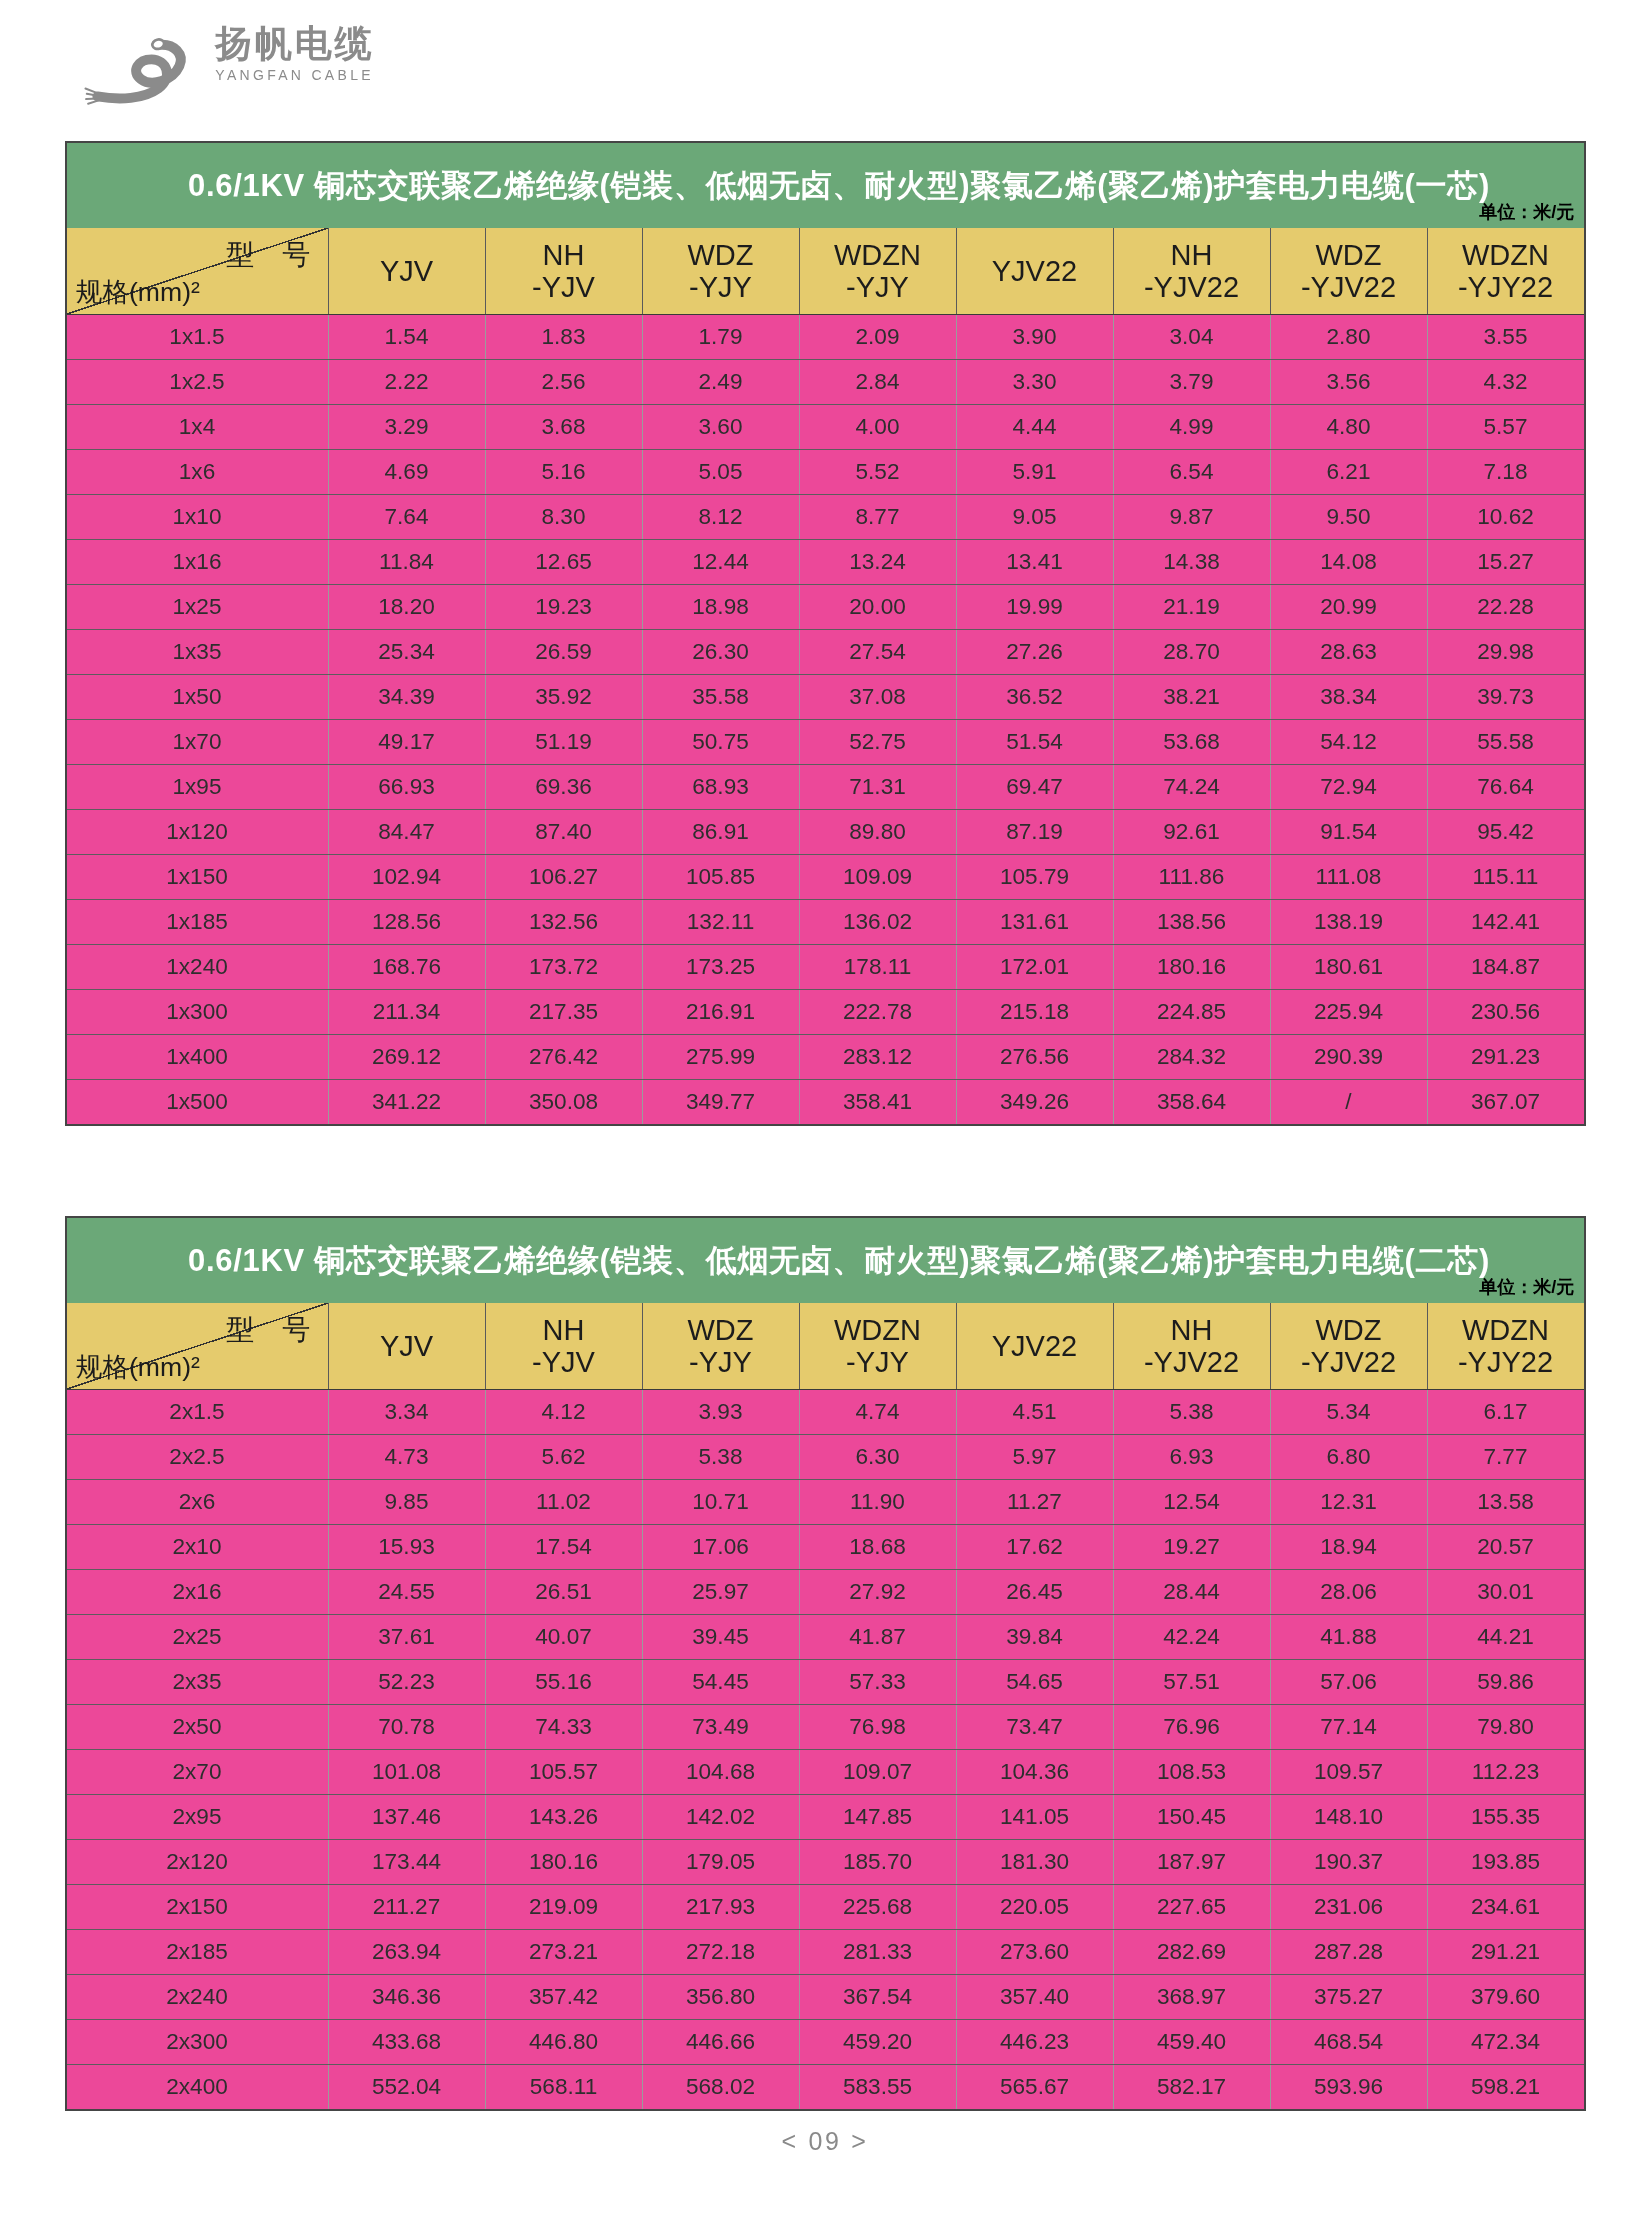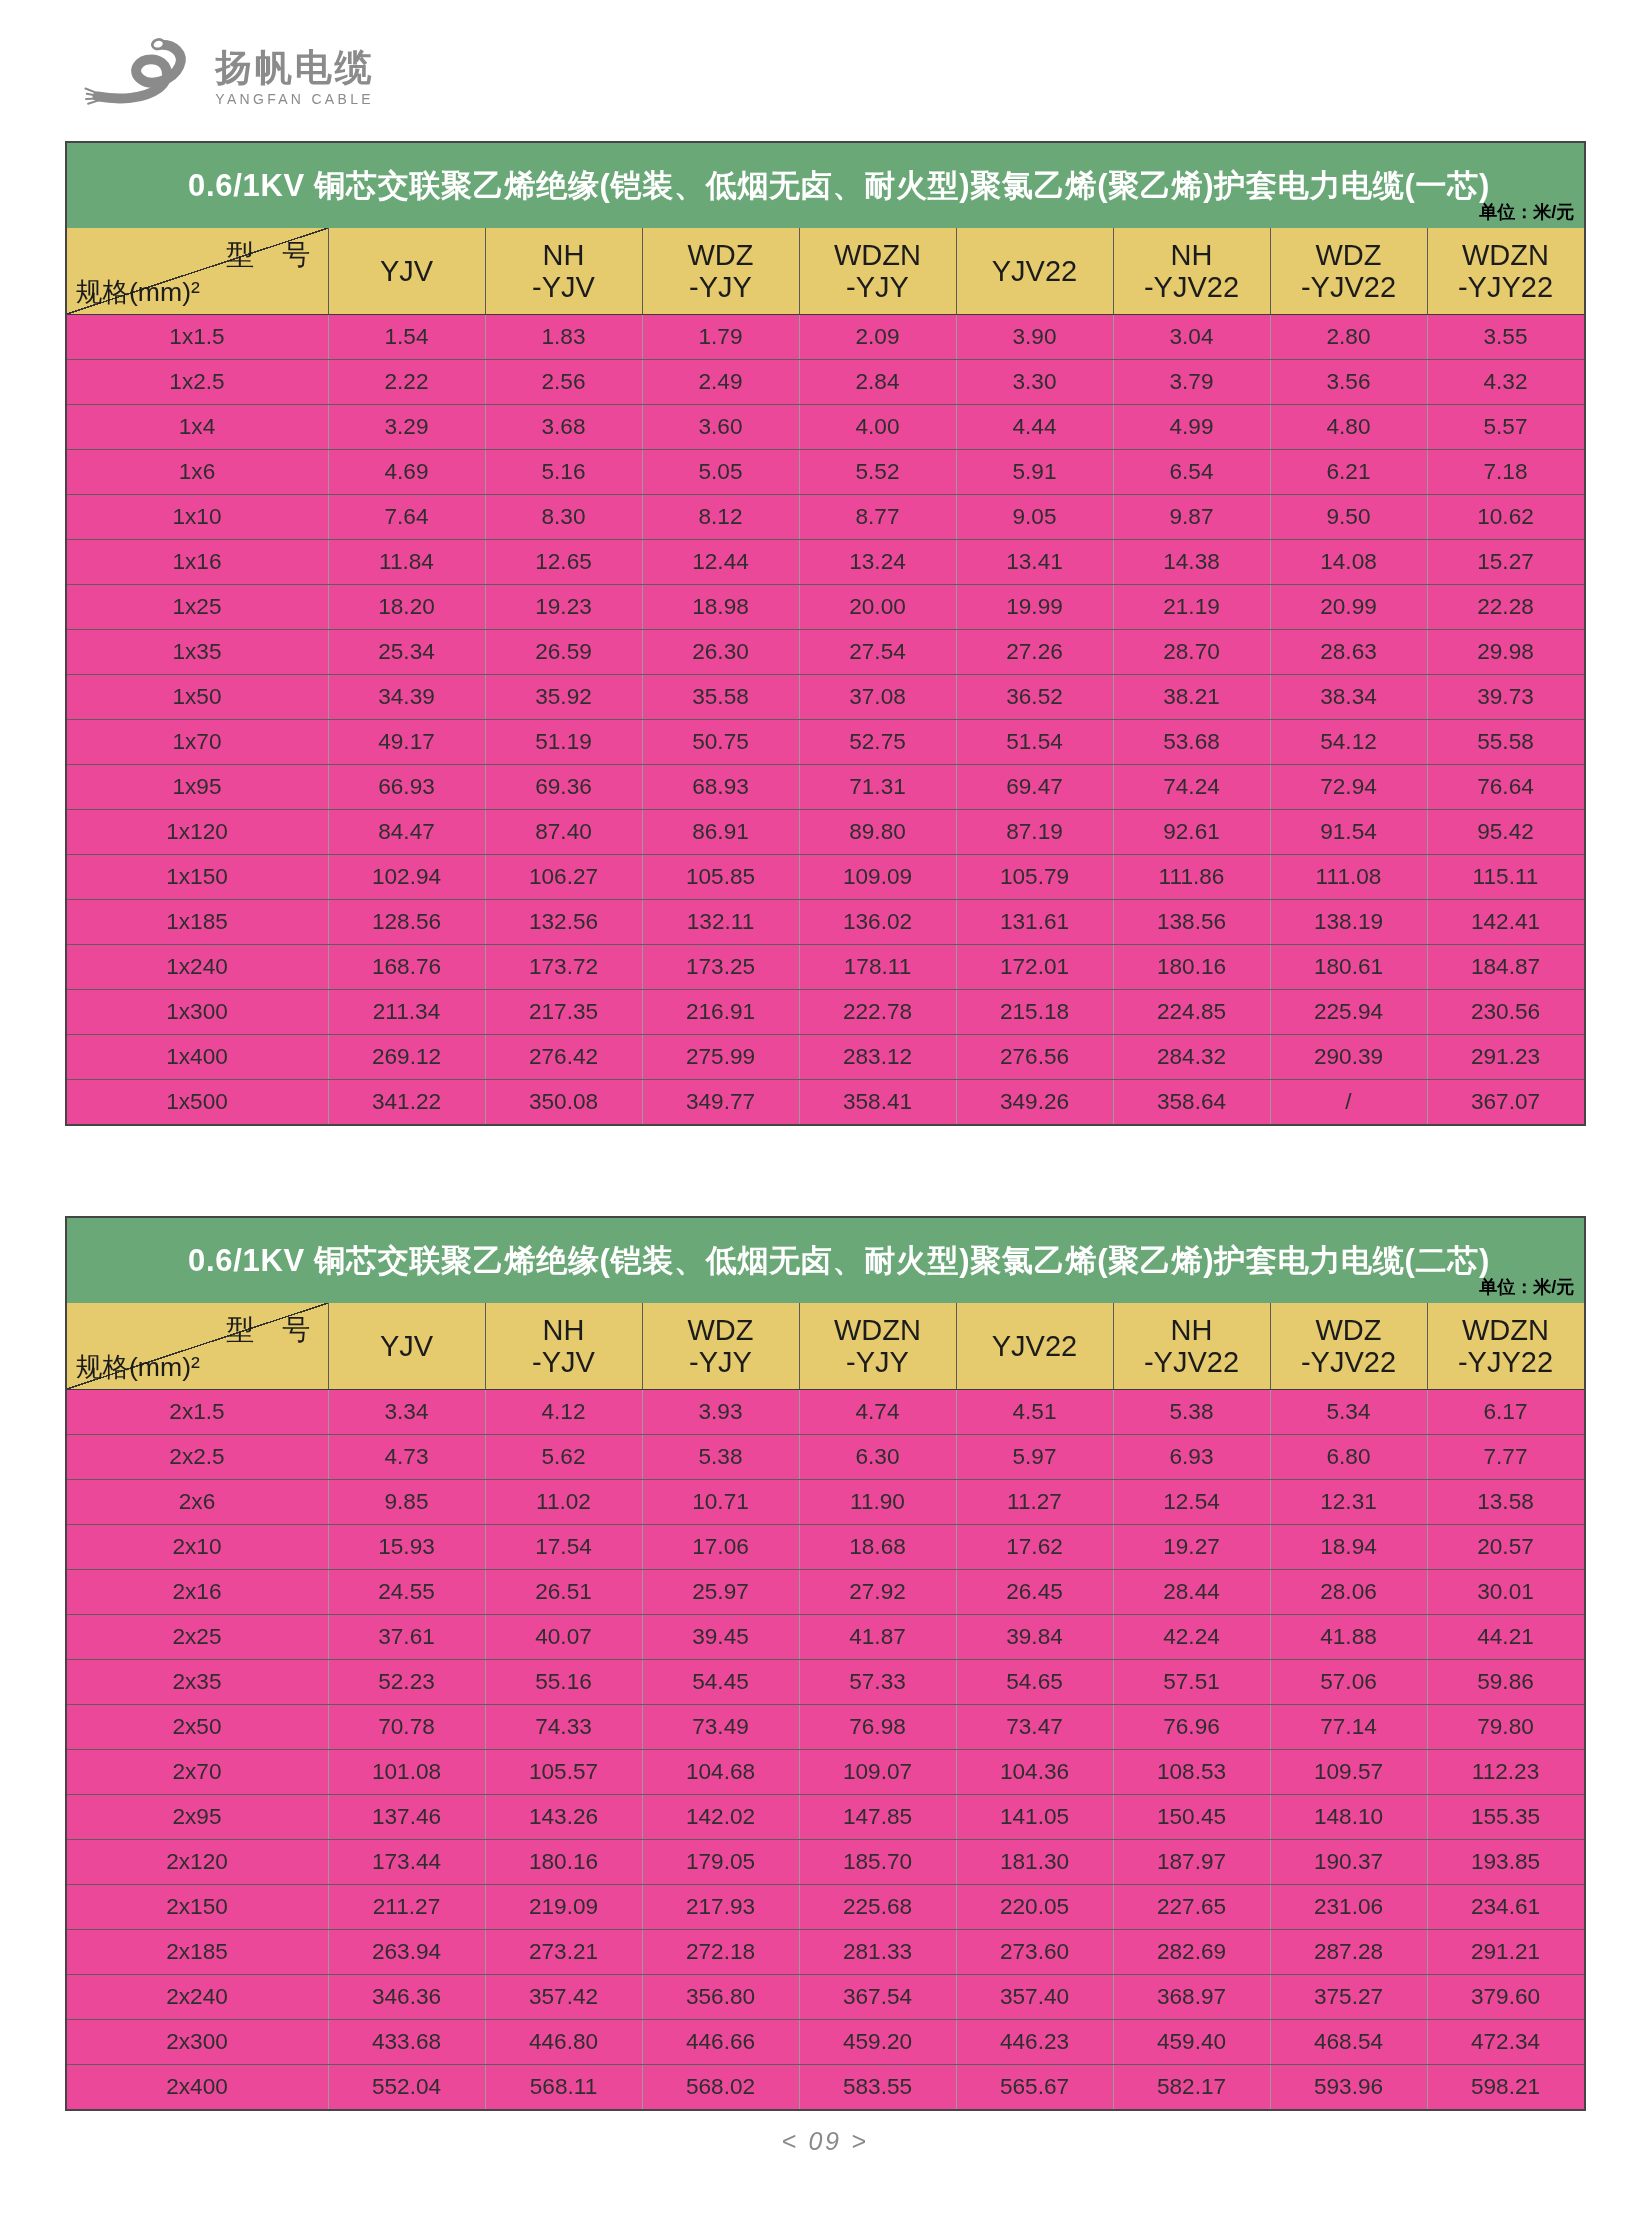--- a/index.html
+++ b/index.html
@@ -4,21 +4,21 @@
 <style>
   html,body{margin:0;padding:0;background:#ffffff;}
   body{
     width:1650px;height:2239px;position:relative;overflow:hidden;
     font-family:"Liberation Sans","DejaVu Sans",sans-serif;
     -webkit-font-smoothing:antialiased;
   }
   
   .logo{display:flex;align-items:flex-start;margin:25px 0 0 80px;height:96px;}
   .logo svg{width:126px;height:86px;flex:0 0 auto;}
-  .logo-text{margin-left:9.3px;margin-top:24px;}
+  .logo-text{margin-left:9.3px;margin-top:0;}
   .logo-cn{font-size:37px;font-weight:bold;color:#8b8b8b;letter-spacing:2.7px;line-height:1;}
   .logo-en{font-size:14px;color:#8b8b8b;letter-spacing:3.3px;margin-top:5.3px;}
   
   .tbl{width:1521px;margin:0 auto;border:2px solid #454545;box-sizing:border-box;}
   .tbl + .tbl{margin-top:90px;}
   .tbl-first{margin-top:20px;}
   .titlebar{
     position:relative;height:85px;background:var(--title-bg,#6ba878);
     display:flex;align-items:center;justify-content:center;padding-left:28px;
   }
@@ -42,21 +42,21 @@
   .tbody{background:#ec4899;}
   .trow{display:grid;grid-template-columns:261px repeat(8,1fr);height:44px;}
   .trow + .trow{border-top:1.3px solid #5d5d5d;}
   .cell{
     display:flex;align-items:center;justify-content:center;
     font-size:22.6px;color:#2e2e2e;border-left:0.7px solid #9b9b9b;
     overflow:hidden;
   }
   .cell.spec{border-left:none;}
   
-  .footer{width:100%;text-align:center;margin-top:16px;font-size:25px;color:#8a8a8a;letter-spacing:2.7px;font-style:italic;}
+  .footer{width:100%;text-align:center;margin-top:16px;font-size:25px;color:#8a8a8a;letter-spacing:2.7px;}
 </style>
 </head>
 <body style="--title-bg: #6ba878; --header-bg: #e5cb6d;">
 
 <div class="logo">
   <svg viewBox="0 0 190 130">
 
     <g stroke="#8b8b8b" stroke-width="3" stroke-linecap="round">
       <line x1="8" y1="96" x2="26" y2="103"></line>
       <line x1="10" y1="104" x2="27" y2="107"></line>

